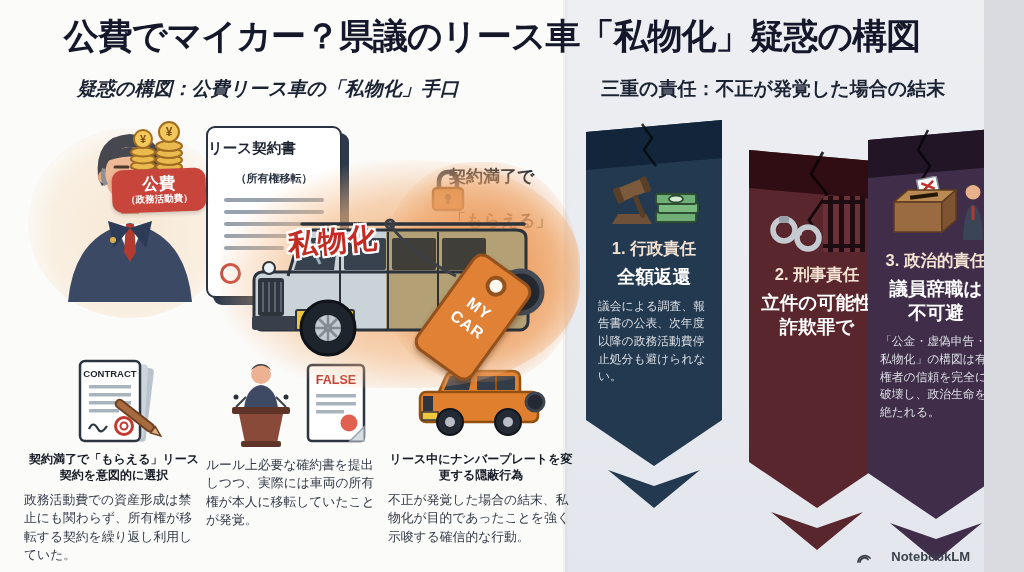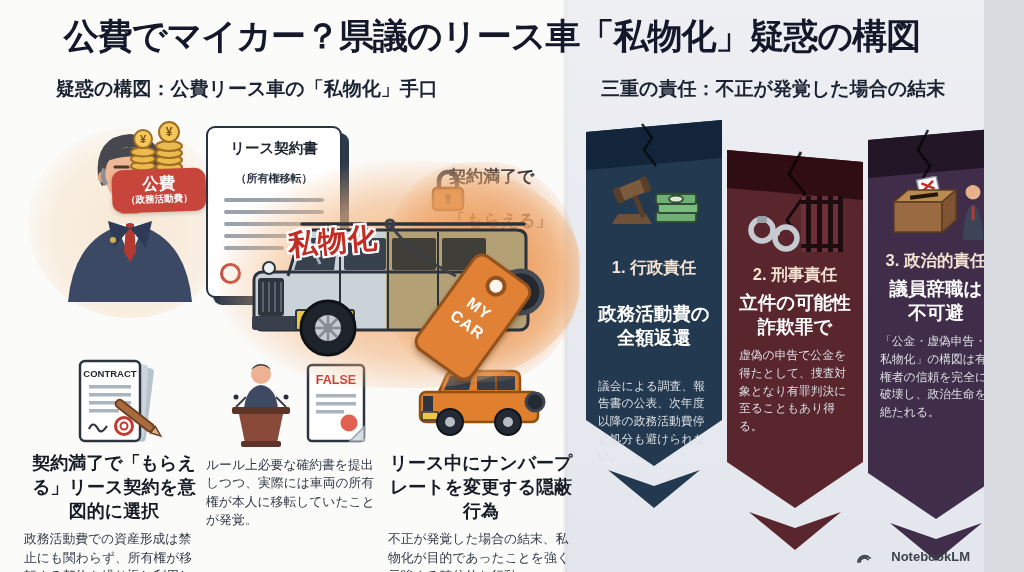--- a/index.html
+++ b/index.html
@@ -6,36 +6,36 @@
   .stage{position:relative;width:952px;height:572px;overflow:hidden;
          font-family:"Liberation Sans","DejaVu Sans",sans-serif;padding-left:32px;-webkit-font-smoothing:antialiased;}
   .abs{position:absolute;}
   .bg-left{left:0;top:0;width:565px;height:572px;background:#fbfbfa;}
   .bg-right{left:565px;top:0;width:459px;height:572px;background:linear-gradient(180deg,#edeff3,#e3e6ec);}
   .bg-split{left:563px;top:0;width:6px;height:572px;background:linear-gradient(90deg,rgba(0,0,0,.05),rgba(0,0,0,0));}
 
   .title{left:16px;right:16px;top:13px;text-align:center;font-size:35px;font-weight:900;
          color:#14182a;letter-spacing:-1px;}
   .sec-h{top:76px;font-size:19px;font-weight:800;color:#1b2332;}
-  .sec-h.l{left:56px;} .sec-h.r{left:601px;}
+  .sec-h.l{left:77px;font-style:italic;} .sec-h.r{left:601px;}
 
   
   .fig-blob{left:28px;top:128px;width:204px;height:190px;border-radius:50%;
     background:radial-gradient(ellipse at 50% 55%,#f7e8d5 0%,#f9efe1 55%,rgba(249,239,225,0) 78%);}
   .politician{left:50px;top:120px;}
   .pol-name{left:20px;top:301px;width:218px;text-align:center;font-size:14.5px;font-weight:800;color:#1f242e;}
   .coins{left:127px;top:121px;}
   .funds-badge{left:112px;top:169px;width:86px;padding:5px 4px 6px;background:var(--accent-red,#c8453c);
     border-radius:11px;color:#fff;text-align:center;transform:rotate(-2deg);box-shadow:0 2px 4px rgba(0,0,0,.18);z-index:6;}
   .funds-badge .main{font-size:16.5px;font-weight:800;line-height:1.1;}
   .funds-badge .sub{font-size:9.5px;font-weight:700;margin-top:1px;}
 
   .lease-doc{left:206px;top:126px;width:132px;height:168px;background:#fff;border:2.5px solid #2a3340;
     border-radius:9px;box-shadow:7px 7px 0 #2c3a4c;z-index:2;}
-  .doc-title{margin-top:11px;text-align:center;font-size:14.5px;font-weight:800;color:#1e2430;}
+  .doc-title{margin-top:11px;font-size:14.5px;font-weight:800;color:#1e2430;}
   .doc-sub{text-align:center;font-size:11px;font-weight:700;color:#2a3240;margin-top:13px;}
   .doc-lines{margin:12px 16px 0;}
   .doc-lines i{display:block;height:4px;border-radius:2px;background:#97a2ae;margin-bottom:8px;}
   .doc-lines i:nth-child(3){width:78%;} .doc-lines i:nth-child(5){width:60%;}
   .doc-seal{position:absolute;left:12px;bottom:12px;width:15px;height:15px;border:3.5px solid #c5463b;border-radius:50%;}
 
   .lock-icon{left:430px;top:167px;z-index:3;}
   .expiry{left:449px;top:145px;width:128px;font-size:17px;font-weight:800;color:#252b37;line-height:1.4;z-index:3;}
   .expiry span{display:block;margin-top:20px;}
 
@@ -50,21 +50,21 @@
     text-shadow:-2px 0 #fff,2px 0 #fff,0 -2px #fff,0 2px #fff,-2px -2px #fff,2px 2px #fff,-2px 2px #fff,2px -2px #fff;}
   .tag{position:absolute;left:208px;top:92px;width:64px;height:112px;background:var(--tag-orange,#e08135);
     border:3px solid #93511d;border-radius:12px;transform:rotate(36deg);box-shadow:2px 3px 5px rgba(60,30,0,.35);}
   .tag-hole{width:13px;height:13px;border:4px solid #93511d;background:#fdf6ee;border-radius:50%;margin:7px auto 0;}
   .tag-text{margin-top:8px;text-align:center;font-size:16px;font-weight:800;color:#fff;letter-spacing:1px;line-height:1.25;width:44px;margin-left:auto;margin-right:auto;}
   .tag-string{position:absolute;left:148px;top:52px;}
 
   .step{position:absolute;top:357px;width:180px;}
   .step.s1{left:24px;} .step.s2{left:206px;} .step.s3{left:388px;width:186px;}
   .step-icon{height:92px;display:flex;align-items:center;justify-content:center;}
-  .step-h{margin-top:3px;text-align:center;font-size:18px;font-weight:800;color:#161b25;line-height:1.32;}
+  .step-h{margin-top:3px;text-align:center;font-size:12px;font-weight:800;color:#161b25;line-height:1.32;}
   .step-b{margin-top:7px;font-size:12.8px;color:#333a46;line-height:1.44;font-weight:500;}
 
   
   .pillar{position:absolute;width:136px;}
   .p-shape{position:absolute;inset:0;background:var(--pc);}
   .p-cap{position:absolute;inset:0;background:var(--pcap);}
   .tilt-l .p-shape{clip-path:polygon(0 16px,100% 4px,100% calc(100% - 46px),50% 100%,0 calc(100% - 46px));}
   .tilt-l .p-cap{clip-path:polygon(0 16px,100% 4px,100% 42px,0 54px);}
   .tilt-r .p-shape{clip-path:polygon(0 4px,100% 16px,100% calc(100% - 46px),50% 100%,0 calc(100% - 46px));}
   .tilt-r .p-cap{clip-path:polygon(0 4px,100% 16px,100% 54px,0 42px);}
@@ -278,47 +278,46 @@
     <div class="step-h">リース中にナンバープレートを変更する隠蔽行為</div>
     <div class="step-b">不正が発覚した場合の結末、私物化が目的であったことを強く示唆する確信的な行動。</div>
   </div>
 
   <div class="pillar tilt-l" style="left:586px;top:116px;height:350px;--pc:var(--pillar1,#23394f);--pcap:var(--pillar1-cap,#12253a);">
     <div class="p-shape"></div>
     <div class="p-cap"></div>
     <svg class="p-crack" width="136" height="70" viewBox="0 0 136 70">
       <path d="M56 8 L66 22 L58 34 L70 50" fill="none" stroke="rgba(6,10,16,.85)" stroke-width="2.5"></path>
     </svg>
-    <div class="p-content" style="padding-top:52px;justify-content:space-between;">
+    <div class="p-content" style="padding-top:52px;">
       <svg width="92" height="62" viewBox="0 0 92 62">
         <polygon points="4,56 44,56 38,46 10,46" fill="#6e5138"></polygon>
         <g transform="rotate(-22 24 22)">
           <rect x="8" y="15" width="32" height="14" rx="4" fill="#7c5a3c" stroke="#463category220" stroke-width="0"></rect>
           <rect x="6" y="14" width="7" height="16" rx="2" fill="#5a3f28"></rect>
             <rect x="35" y="14" width="7" height="16" rx="2" fill="#5a3f28"></rect>
           <rect x="22" y="28" width="5" height="24" rx="2" fill="#5a3f28"></rect>
         </g>
         <g stroke="#2e4d33" stroke-width="1.8">
           <rect x="48" y="44" width="40" height="10" rx="2" fill="#6fae74"></rect>
           <rect x="50" y="35" width="40" height="10" rx="2" fill="#7cbb80"></rect>
           <rect x="48" y="26" width="40" height="10" rx="2" fill="#6fae74"></rect>
           <ellipse cx="68" cy="31" rx="7" ry="3.5" fill="#d7e8d4"></ellipse>
         </g>
       </svg>
       <div class="p-num">1. 行政責任</div>
       <div class="p-sub">
-        <span>政務活動費の</span>
         <span>全額返還</span>
       </div>
       <div class="p-body">議会による調査、報告書の公表、次年度以降の政務活動費停止処分も避けられない。</div>
     </div>
     <div class="p-arrow"></div>
   </div>
 
-  <div class="pillar tilt-r" style="left:727px;top:146px;height:362px;--pc:var(--pillar2,#5a262e);--pcap:var(--pillar2-cap,#300d13);">
+  <div class="pillar tilt-r" style="left:749px;top:146px;height:362px;--pc:var(--pillar2,#5a262e);--pcap:var(--pillar2-cap,#300d13);">
     <div class="p-shape"></div>
     <div class="p-cap"></div>
     <svg class="p-crack" width="136" height="90" viewBox="0 0 136 90">
       <path d="M74 6 L62 28 L78 48 L60 74 L68 88" fill="none" stroke="rgba(10,3,5,.85)" stroke-width="2.8"></path>
     </svg>
     <div class="p-content" style="padding-top:46px;">
       <svg width="100" height="64" viewBox="0 0 100 64">
         <rect x="56" y="4" width="42" height="56" rx="2" fill="#6b3038"></rect>
         <rect x="56" y="8" width="42" height="4" fill="#1f0c10"></rect>
           <rect x="56" y="52" width="42" height="4" fill="#1f0c10"></rect>
@@ -329,21 +328,20 @@
         <circle cx="17" cy="38" r="11" fill="none" stroke="#c6cbd2" stroke-width="5.5"></circle>
         <circle cx="41" cy="46" r="11" fill="none" stroke="#c6cbd2" stroke-width="5.5"></circle>
         <rect x="25" y="38" width="10" height="6" rx="3" fill="#c6cbd2"></rect>
         <rect x="12" y="24" width="10" height="7" rx="2" fill="#9aa0a8"></rect>
       </svg>
       <div class="p-num">2. 刑事責任</div>
       <div class="p-sub">
         <span>立件の可能性</span>
         <span>詐欺罪で</span>
       </div>
-      <div class="p-body">虚偽の申告で公金を得たとして、捜査対象となり有罪判決に至ることもあり得る。</div>
     </div>
     <div class="p-arrow"></div>
   </div>
 
   <div class="pillar tilt-l" style="left:868px;top:124px;height:395px;--pc:var(--pillar3,#402d4a);--pcap:var(--pillar3-cap,#221626);">
     <div class="p-shape"></div>
     <div class="p-cap"></div>
     <svg class="p-crack" width="136" height="80" viewBox="0 0 136 80">
       <path d="M60 6 L50 26 L62 42 L50 62 L56 76" fill="none" stroke="rgba(8,4,10,.85)" stroke-width="2.5"></path>
     </svg>

